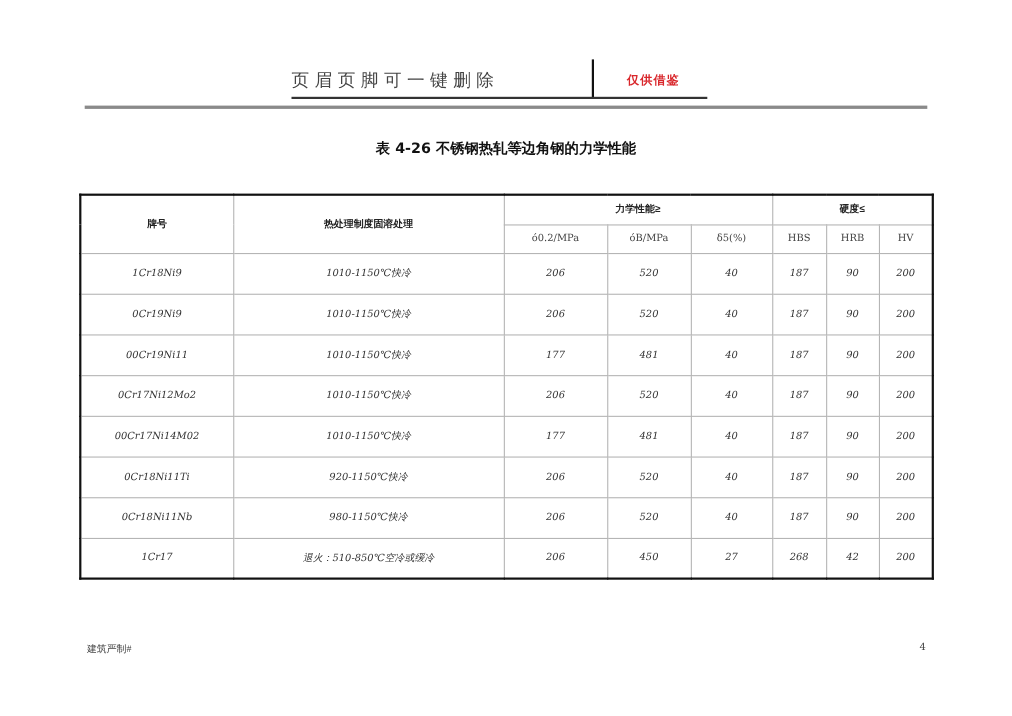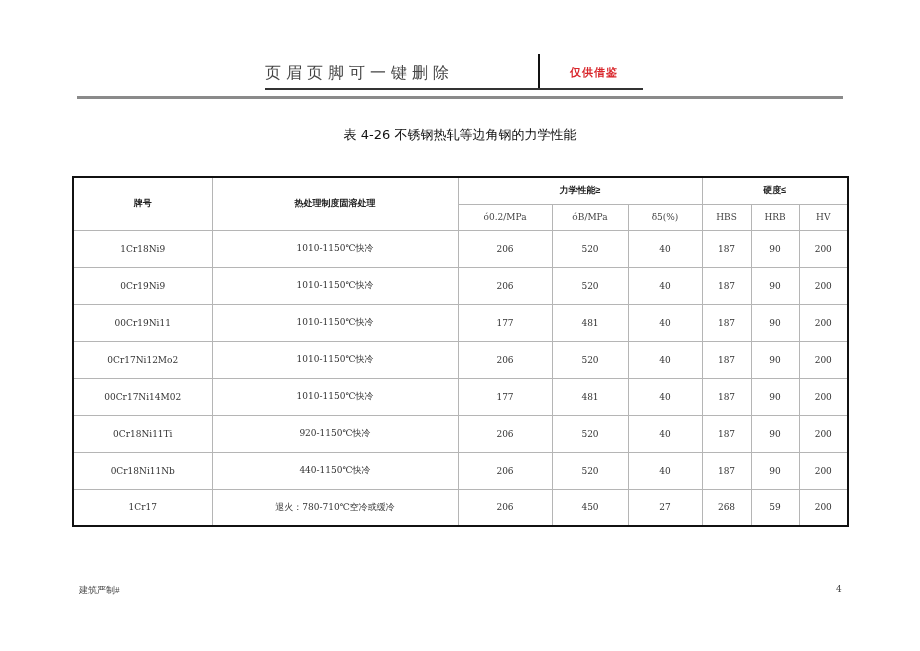--- a/index.html
+++ b/index.html
@@ -15,39 +15,39 @@
     text-align: center; font-size: 11px; font-weight: bold; color: #d9262b;
     letter-spacing: 1px; line-height: 30px;
     font-family: "DejaVu Sans", "Liberation Sans", sans-serif;
   }
   .header-vdivider { position: absolute; left: 538px; top: 54px; width: 2px; height: 36px; background: #111; }
   .header-underline { position: absolute; left: 265px; top: 88px; width: 378px; height: 2px; background: #333; }
   .header-rule { position: absolute; left: 77px; top: 96px; width: 766px; height: 3px; background: #8a8a8a; }
 
   .table-title {
     position: absolute; left: 0; top: 126px; width: 920px; text-align: center;
-    font-size: 13px; color: #111; font-weight: normal;
+    font-size: 13px; color: #111; font-weight: bold;
     font-family: "DejaVu Sans", "Liberation Sans", sans-serif;
   }
 
   table.props {
     position: absolute; left: 72px; top: 176px; width: 776px; height: 267px;
     border-collapse: collapse; border: 2px solid #111; table-layout: fixed;
   }
   table.props td, table.props th {
     border: 1px solid #b5b5b5; text-align: center; vertical-align: middle;
     font-size: 9px; color: #333; padding: 0;
   }
   table.props th {
-    font-weight: bold; font-family: Liberation Sans, sans-serif; color: #222;
+    font-weight: bold; font-family: Liberation Mono, monospace; color: #222;
   }
   table.props th.sub { font-weight: normal; font-family: "DejaVu Serif", "Liberation Serif", serif; color: #444; margin-left: 19px; }
   tr.hdr1 { height: 27px; }
   tr.hdr2 { height: 26px; }
-  tr.row { height: 37px; }
+  tr.row { height: 37px; font-style: italic; }
 
   .footer-left { position: absolute; left: 79px; top: 584px; font-size: 9px; color: #444;
                  font-family: Liberation Serif, serif; }
   .footer-right { position: absolute; left: 836px; top: 584px; font-size: 9px; color: #444; }
 </style>
 </head>
 <body>
 
 <div class="header-left">页眉页脚可一键删除</div>
 <div class="header-vdivider"></div>
@@ -138,35 +138,35 @@
     <td>920-1150℃快冷</td>
     <td>206</td>
     <td>520</td>
     <td>40</td>
     <td>187</td>
     <td>90</td>
     <td>200</td>
   </tr>
   <tr class="row">
     <td>0Cr18Ni11Nb</td>
-    <td>440-1150℃快冷</td>
+    <td>980-1150℃快冷</td>
     <td>206</td>
     <td>520</td>
     <td>40</td>
     <td>187</td>
     <td>90</td>
     <td>200</td>
   </tr>
   <tr class="row">
     <td>1Cr17</td>
-    <td>退火：780-710℃空冷或缓冷</td>
+    <td>退火：510-850℃空冷或缓冷</td>
     <td>206</td>
     <td>450</td>
     <td>27</td>
     <td>268</td>
-    <td>59</td>
+    <td>42</td>
     <td>200</td>
   </tr>
 </tbody>
   </table>
 
 <div class="footer-left">建筑严制#</div>
 <div class="footer-right">4</div>
 
 </body></html>

